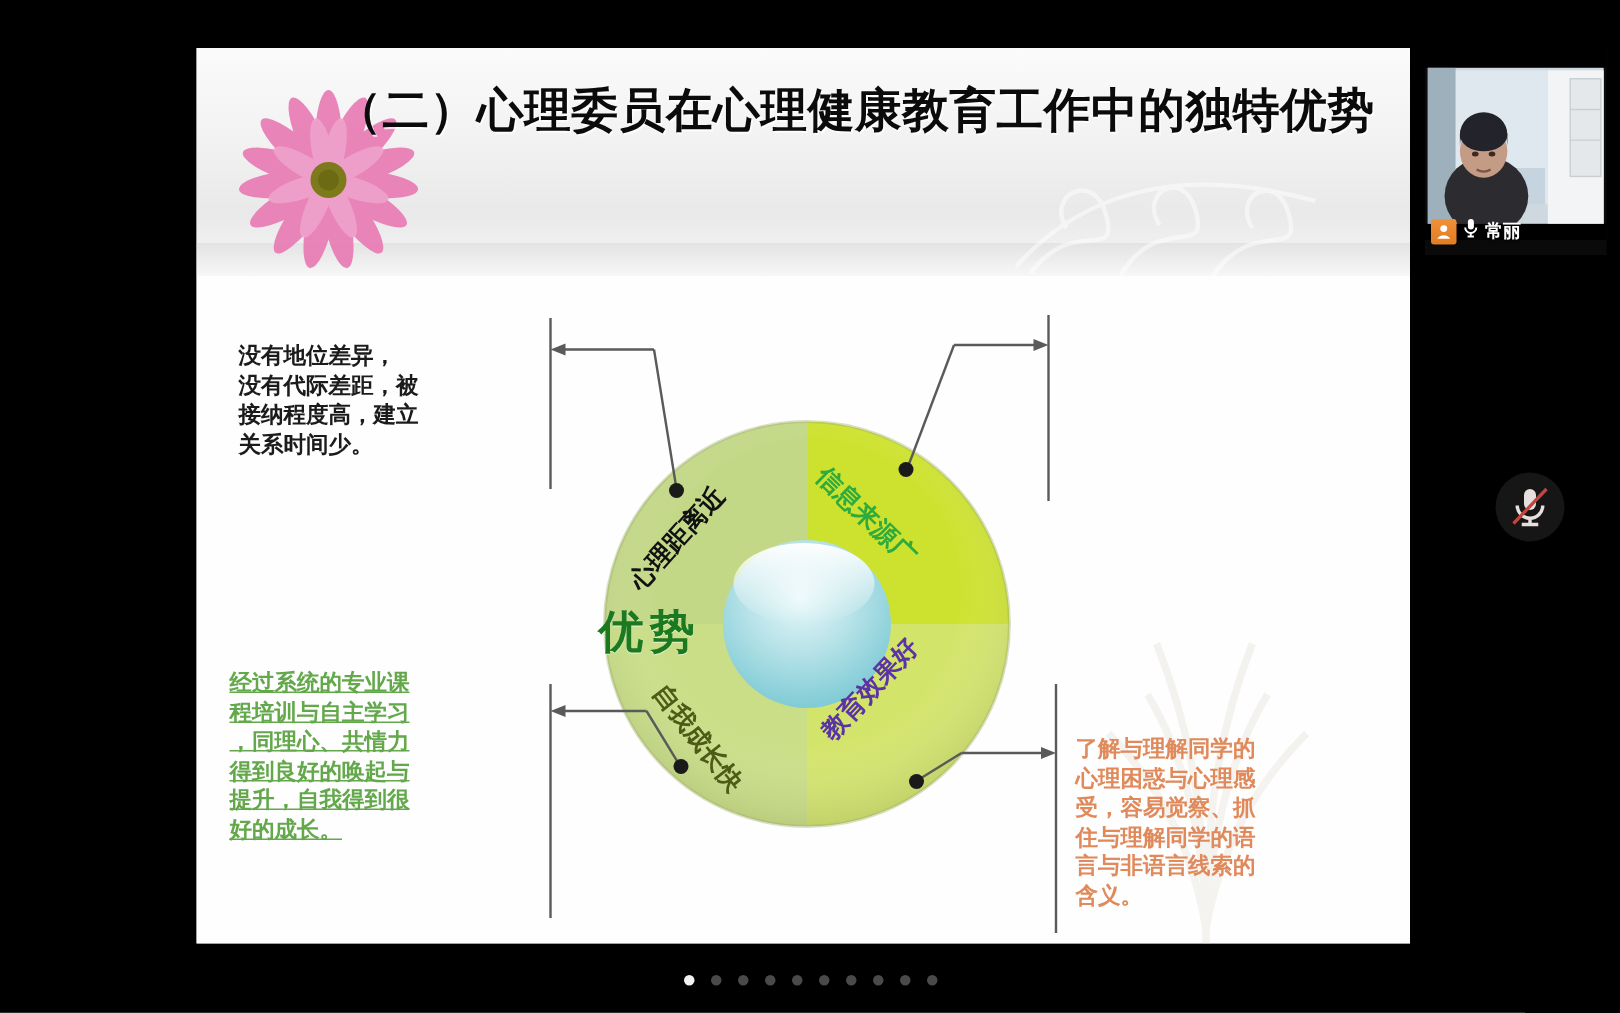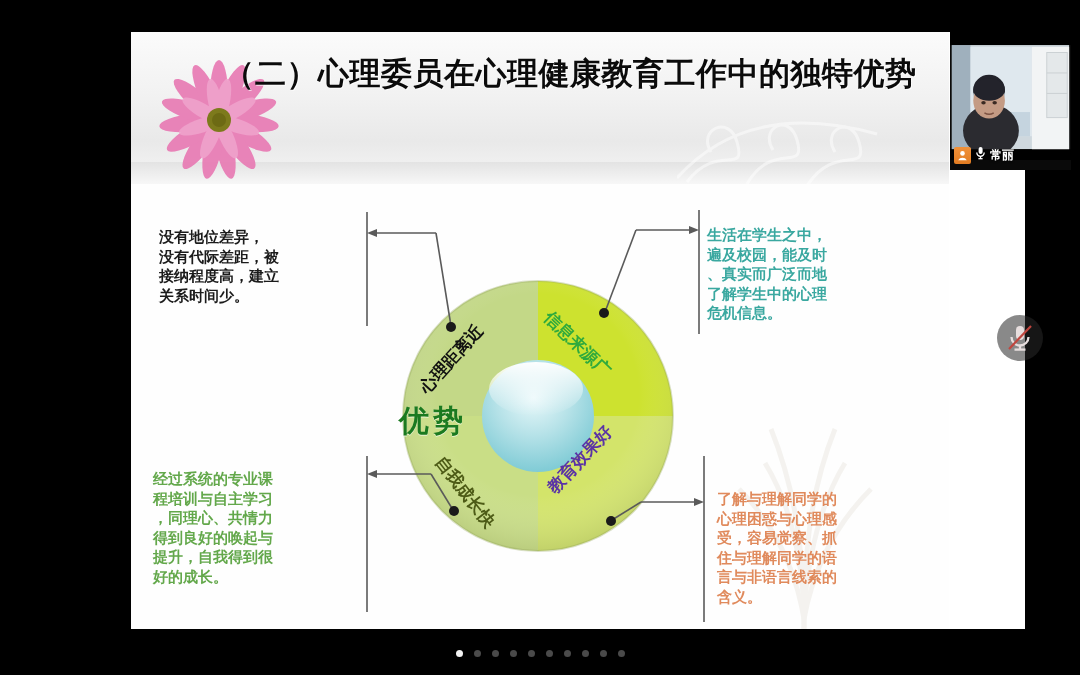--- a/index.html
+++ b/index.html
@@ -12,21 +12,21 @@
   #stage {
     position: relative;
     width: 1080px; height: 675px;
     background: #000;
   }
 
   
   #slide {
     position: absolute;
     left: 131px; top: 32px;
-    width: 894px; height: 597px;
+    width: 809px; height: 597px;
     background: #ffffff;
     overflow: hidden;
   }
 
   
   .title-band {
     position: absolute; left: 0; top: 0;
     width: 818px; height: 152px;
     background:
       linear-gradient(180deg,#fbfbfb 0%,#f2f2f2 40%,#e9e9e9 72%,#f6f6f6 100%);
@@ -74,21 +74,21 @@
     position: absolute;
     font-family: "DejaVu Serif", "Liberation Serif", serif;
     font-weight: bold;
     font-size: 15px;
     line-height: 1.30;
     white-space: pre-line;
     z-index: 6;
   }
   .c-tl { left: 28px;  top: 44px;  width: 218px; color: #1b1b1b; }
   .c-tr { left: 576px; top: 42px;  width: 212px; color: #3aa8a0; }
-  .c-bl { left: 22px;  top: 286px; width: 222px; color: #63a84b; }
+  .c-bl { left: 22px;  top: 262px; width: 222px; color: #63a84b; text-decoration: underline; }
   .c-br { left: 586px; top: 290px; width: 212px; color: #e08a5c; margin-top: 16px; }
 
   
   .leader { position: absolute; z-index: 5; }
 
   
   #donut {
     position: absolute;
     left: 268px; top: 93px;
     width: 278px; height: 278px;
@@ -256,25 +256,20 @@
         <line x1="510" y1="318" x2="569" y2="318" stroke="#5a5a5a" stroke-width="1.6"></line>
         <polygon points="573,318 563,314 563,322" fill="#5a5a5a"></polygon>
         <line x1="510" y1="318" x2="481" y2="336" stroke="#5a5a5a" stroke-width="1.6"></line>
         <circle cx="480" cy="337" r="5" fill="#1a1a1a"></circle>
       </svg>
 
       <div class="callout c-tl" style="color: rgb(27, 27, 27);">没有地位差异，
 没有代际差距，被
 接纳程度高，建立
 关系时间少。</div>
-      <div class="callout c-tr" style="color: rgb(58, 168, 160);">生活在学生之中，
-遍及校园，能及时
-、真实而广泛而地
-了解学生中的心理
-危机信息。</div>
       <div class="callout c-bl" style="color: rgb(99, 168, 75);">经过系统的专业课
 程培训与自主学习
 ，同理心、共情力
 得到良好的唤起与
 提升，自我得到很
 好的成长。</div>
       <div class="callout c-br" style="color: rgb(224, 138, 92);">了解与理解同学的
 心理困惑与心理感
 受，容易觉察、抓
 住与理解同学的语

